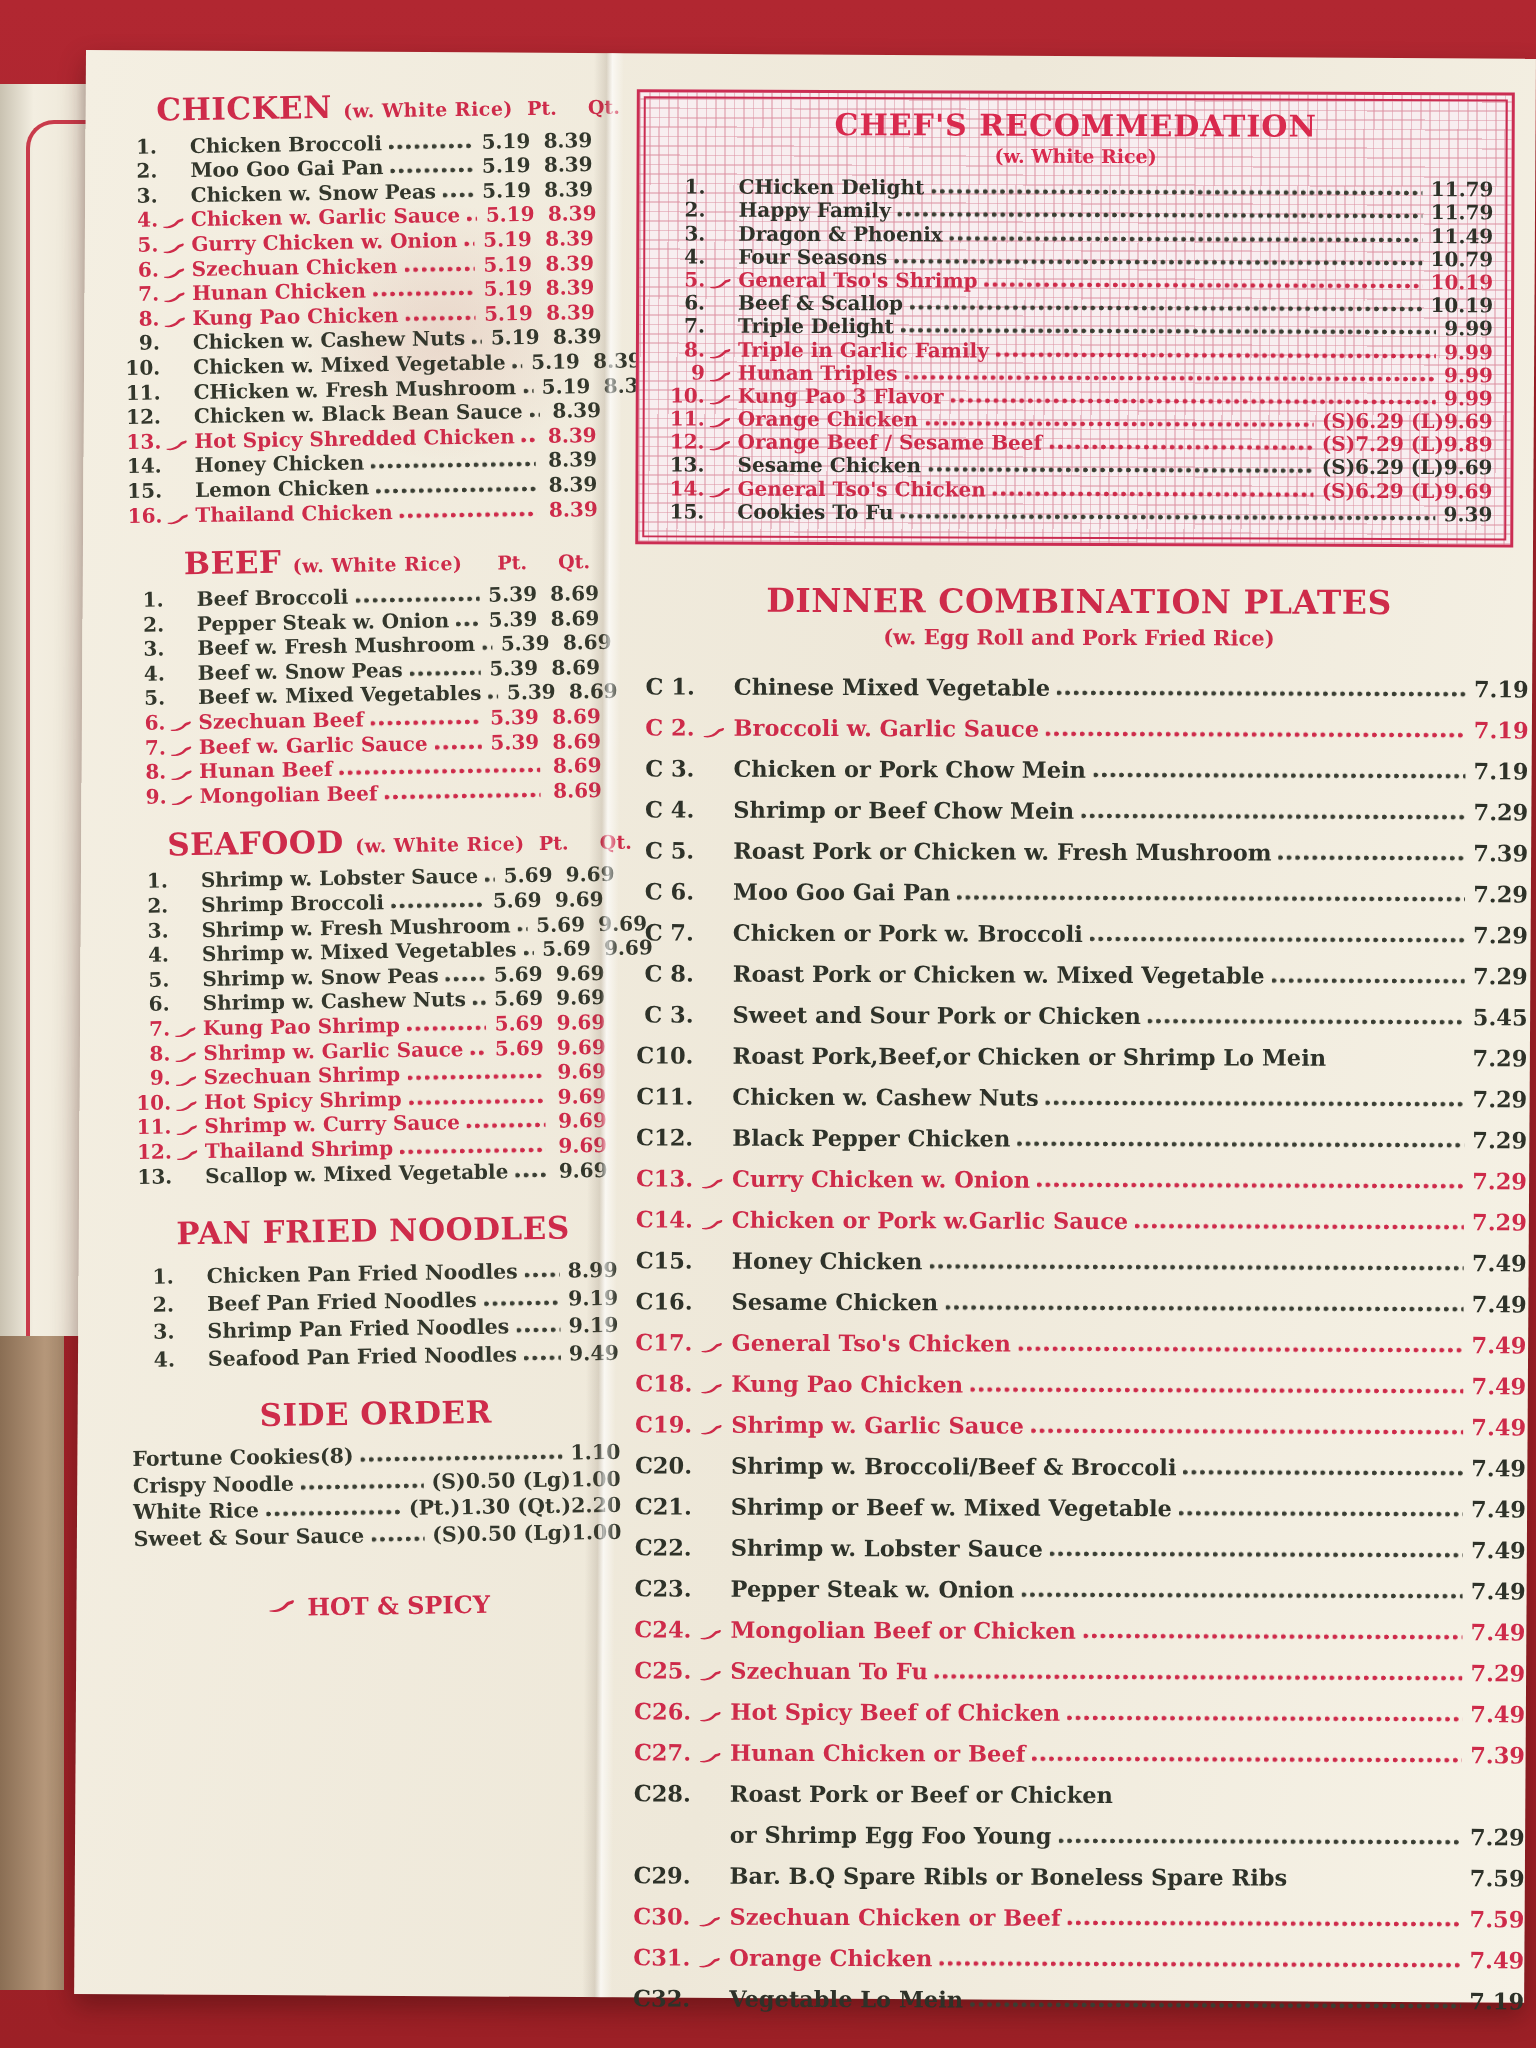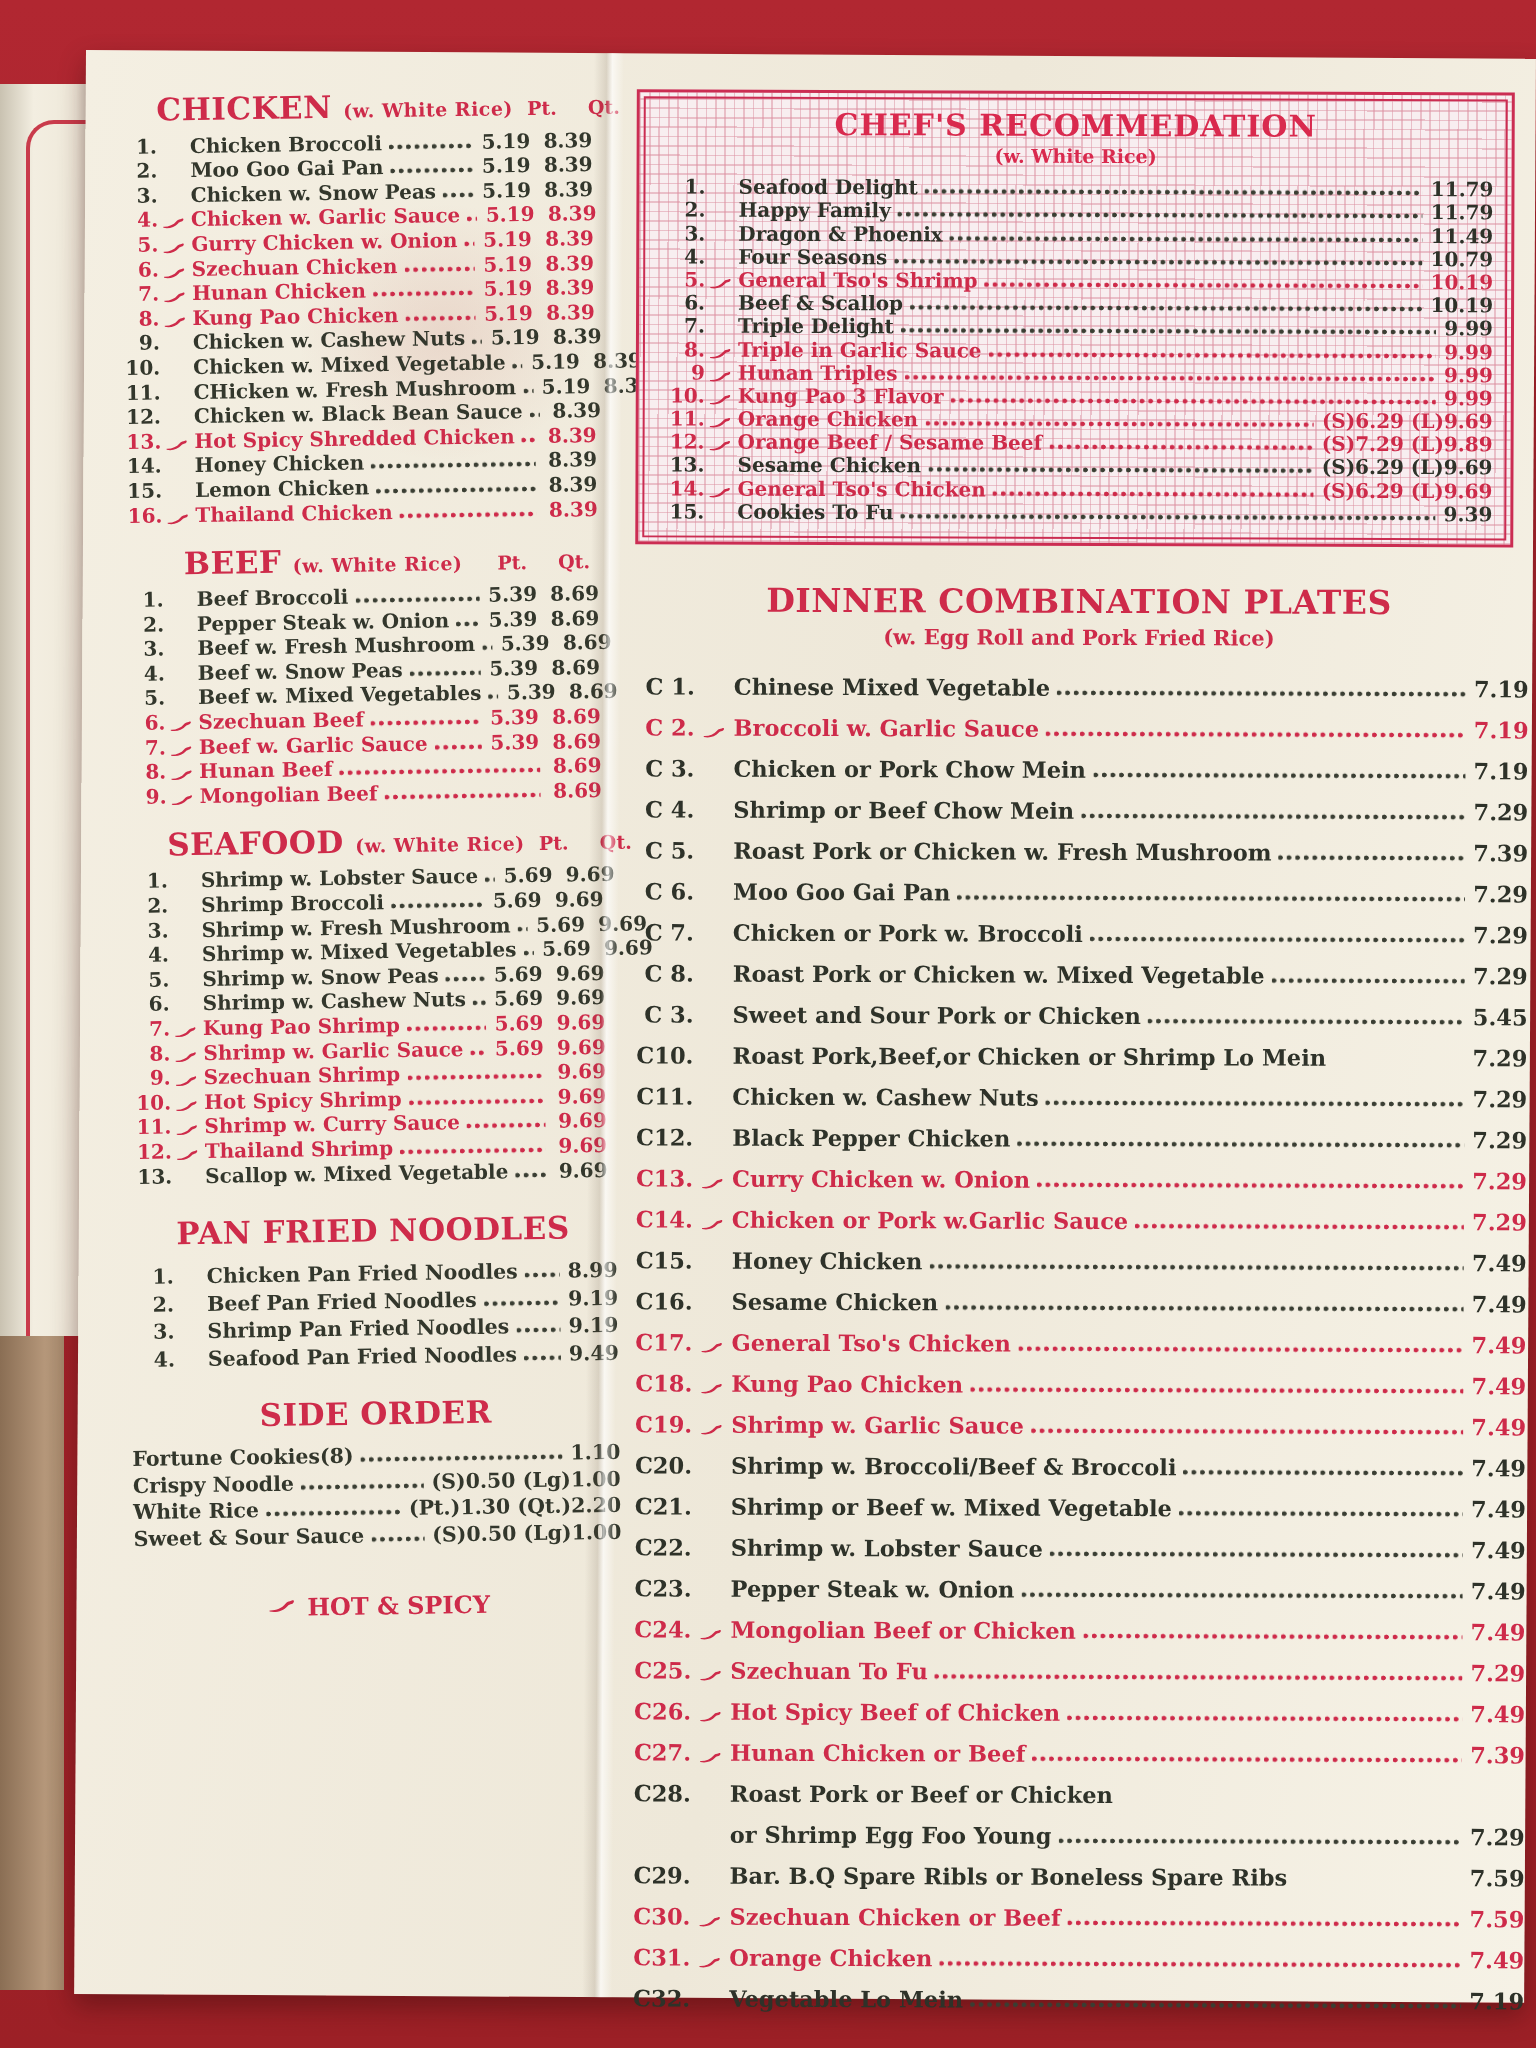--- a/index.html
+++ b/index.html
@@ -534,21 +534,21 @@
       </div>
     <div class="crease"></div>
     <div class="col-right">
       <div class="chef-box">
         <div class="chef-title">CHEF'S RECOMMEDATION</div>
         <div class="chef-sub">(w. White Rice)</div>
         <div id="chef-rows">
             <div class="mrow chef">
               <span class="num">1.</span>
               <span class="chili"></span>
-              <span class="name">Seafood Delight</span>
+              <span class="name">CHicken Delight</span>
               <span class="leader"></span>
               <span class="price">11.79</span>
             </div>
             <div class="mrow chef">
               <span class="num">2.</span>
               <span class="chili"></span>
               <span class="name">Happy Family</span>
               <span class="leader"></span>
               <span class="price">11.79</span>
             </div>
@@ -591,21 +591,21 @@
               <span class="leader"></span>
               <span class="price">9.99</span>
             </div>
             <div class="mrow chef red">
               <span class="num">8.</span>
               <span class="chili">
                 <svg class="chili-svg" viewBox="0 0 24 14">
                   <path d="M1.2 10.4 C6.6 11.6 12.6 10.2 16 6.2 C17 5 18.2 4.8 19.5 4.4 C20.5 4.1 21.2 3.3 21.4 2.3 C21.5 1.6 20.8 1.1 20.1 1.4 C19.4 1.7 18.9 2 18.1 2.1 C16.6 2.2 15.3 3 14.4 4.1 C11.3 7.9 6.2 9.7 1.2 9.4 Z"></path>
                 </svg>
               </span>
-              <span class="name">Triple in Garlic Sauce</span>
+              <span class="name">Triple in Garlic Family</span>
               <span class="leader"></span>
               <span class="price">9.99</span>
             </div>
             <div class="mrow chef red">
               <span class="num">9</span>
               <span class="chili">
                 <svg class="chili-svg" viewBox="0 0 24 14">
                   <path d="M1.2 10.4 C6.6 11.6 12.6 10.2 16 6.2 C17 5 18.2 4.8 19.5 4.4 C20.5 4.1 21.2 3.3 21.4 2.3 C21.5 1.6 20.8 1.1 20.1 1.4 C19.4 1.7 18.9 2 18.1 2.1 C16.6 2.2 15.3 3 14.4 4.1 C11.3 7.9 6.2 9.7 1.2 9.4 Z"></path>
                 </svg>
               </span>

